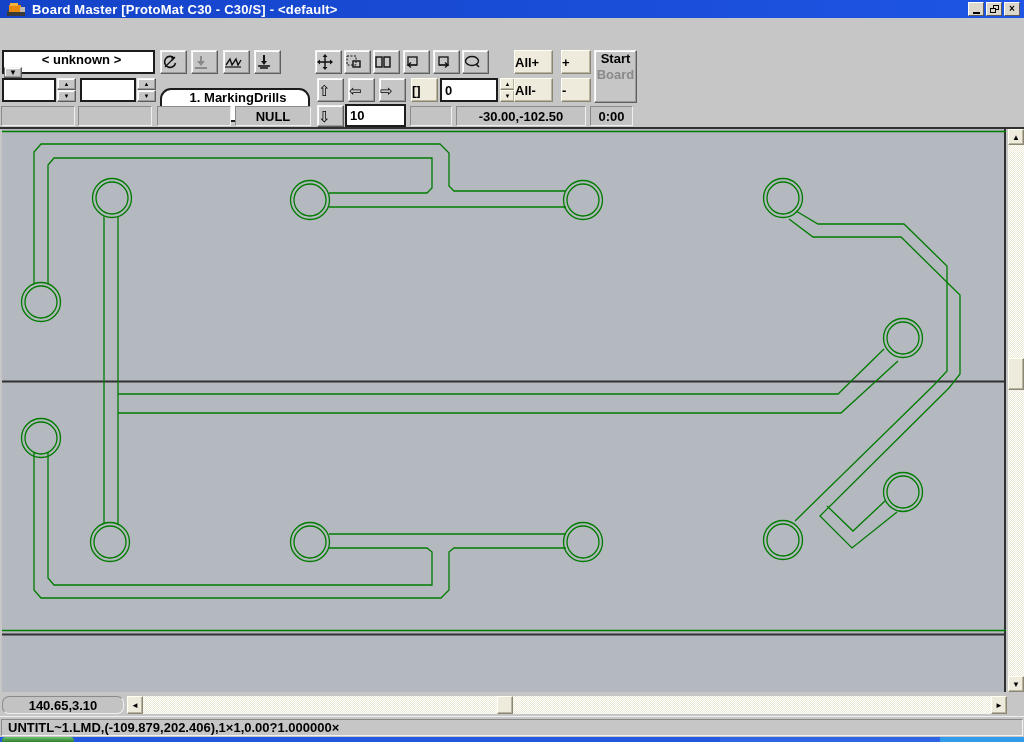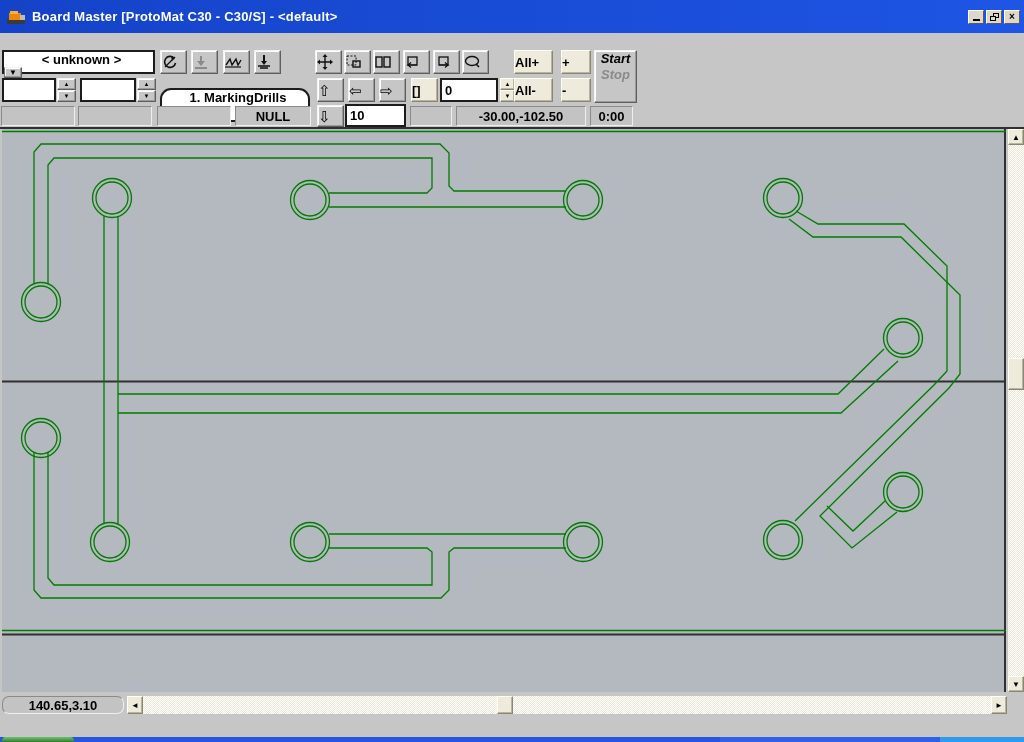--- a/index.html
+++ b/index.html
@@ -1,20 +1,20 @@
 <!DOCTYPE html>
 <html><head>
 <meta charset="utf-8">
 <style>
   html,body{margin:0;padding:0;background:#777;}
   *{box-sizing:border-box;font-family:"Liberation Sans",sans-serif;}
   #window{position:relative;width:1024px;height:742px;background:#C6C6C6;overflow:hidden;}
 
   
-  #titlebar{position:absolute;left:0;top:0;width:1024px;height:33px;
+  #titlebar{position:absolute;left:0;top:0;width:1024px;height:18px;
     background:linear-gradient(90deg,#1443C8,#1E55E4);display:flex;align-items:center;padding:0 4px;text-align:center;}
   #title-icon{width:20px;height:16px;margin:0 6px 0 2px;flex:0 0 auto;}
   #title-text{color:#fff;font-weight:bold;font-size:13px;letter-spacing:.2px;white-space:nowrap;}
   .win-btn{width:16px;height:14px;background:#DCD8CC;border-top:1px solid #fff;border-left:1px solid #fff;
     border-right:1px solid #5a5a5a;border-bottom:1px solid #5a5a5a;margin-left:2px;
     display:flex;align-items:center;justify-content:center;font-size:10px;font-weight:bold;color:#000;line-height:1;}
   #win-controls{margin-left:auto;display:flex;}
   .restore-glyph{position:relative;width:9px;height:8px;}
   .restore-glyph .r1{position:absolute;right:0;top:0;width:6px;height:5px;border:1px solid #000;}
   .restore-glyph .r2{position:absolute;left:0;bottom:0;width:6px;height:5px;border:1px solid #000;background:#DCD8CC;}
@@ -200,23 +200,23 @@
           </span>
         </div>
       </div>
 
     <div class="tb cream bold12" style="left:514px;top:4px;width:39px;height:24px;">
         <span>All+</span>
       </div>
     <div class="tb cream bold12" style="left:561px;top:4px;width:30px;height:24px;">
         <span>+</span>
       </div>
-    <div class="tb raised" id="start-stop" style="left:594px;top:4px;width:43px;height:53px;font-style:italic;">
+    <div class="tb raised" id="start-stop" style="left:594px;top:4px;width:43px;height:53px;">
       <span class="start">Start</span>
-      <span class="stop">Stop</span>
+      <span class="stop">Board</span>
     </div>
 
     <input class="field" style="left: 2px; top: 32px; width: 54px; height: 24px;" value="">
     <div class="spinner" style="left:57px;top:32px;width:19px;height:24px;">
       <div class="sp raised">▲</div>
       <div class="sp raised">▼</div>
     </div>
     <input class="field" style="left: 80px; top: 32px; width: 56px; height: 24px;" value="">
     <div class="spinner" style="left:137px;top:32px;width:19px;height:24px;">
       <div class="sp raised">▲</div>
@@ -329,20 +329,23 @@
     <div class="sb-btn cream" style="left:127px;top:4px;width:16px;height:18px;">
         <span>◄</span>
       </div>
     <div class="sb-track" style="left:143px;top:4px;width:848px;height:18px;"></div>
     <div class="sb-thumb cream" style="left:497px;top:4px;width:16px;height:18px;"></div>
     <div class="sb-btn cream" style="left:991px;top:4px;width:16px;height:18px;">
         <span>►</span>
       </div>
   </div>
 
+  <div id="statusbar">
+    <div class="inner">UNTITL~1.LMD,(-109.879,202.406),1×1,0.00?1.000000×</div>
+  </div>
 
   <div id="taskbar">
     <div id="task-start"></div>
     <div class="task-seg" style="left:720px;width:220px;background:#2E63E6;"></div>
     <div class="task-seg" style="left:940px;width:84px;background:#2F9BEA;"></div>
   </div>
 
 </div>
 
 </body></html>

